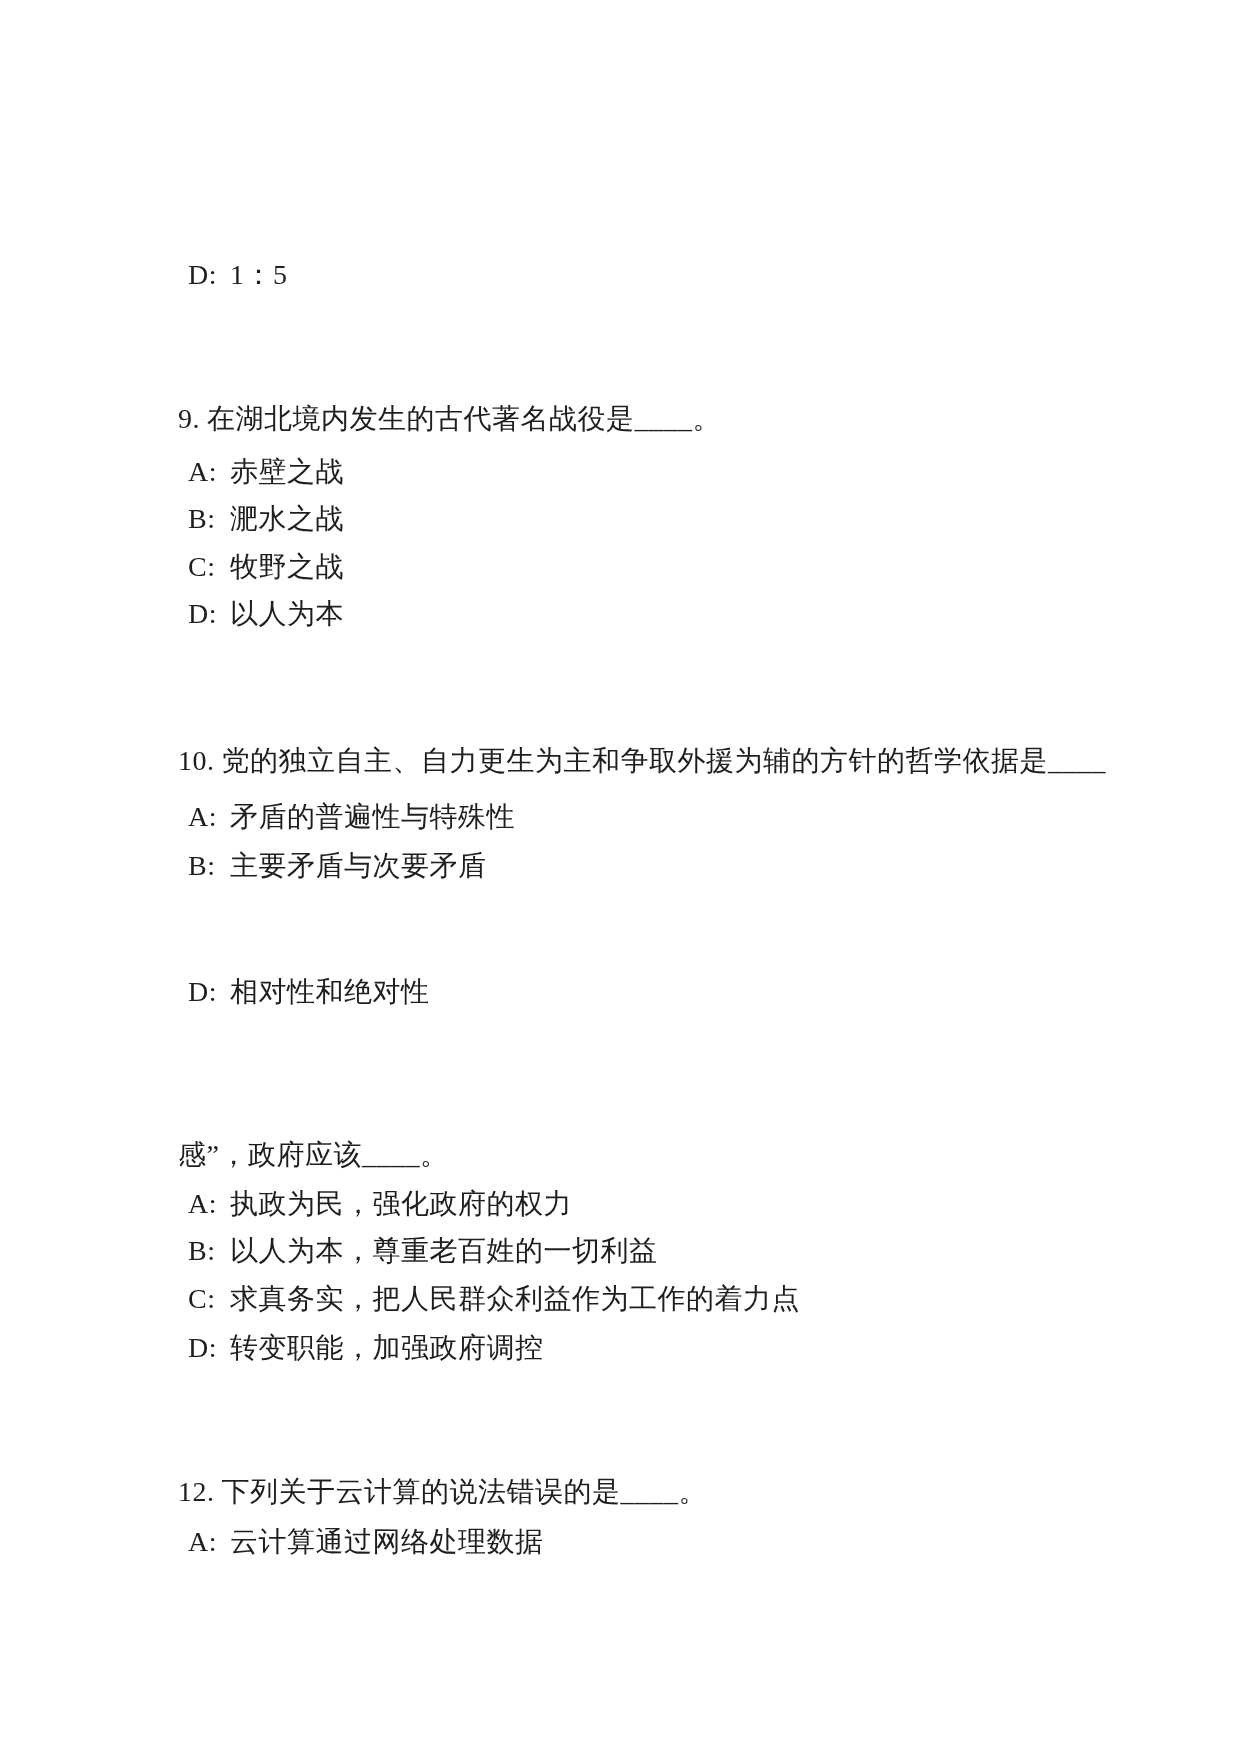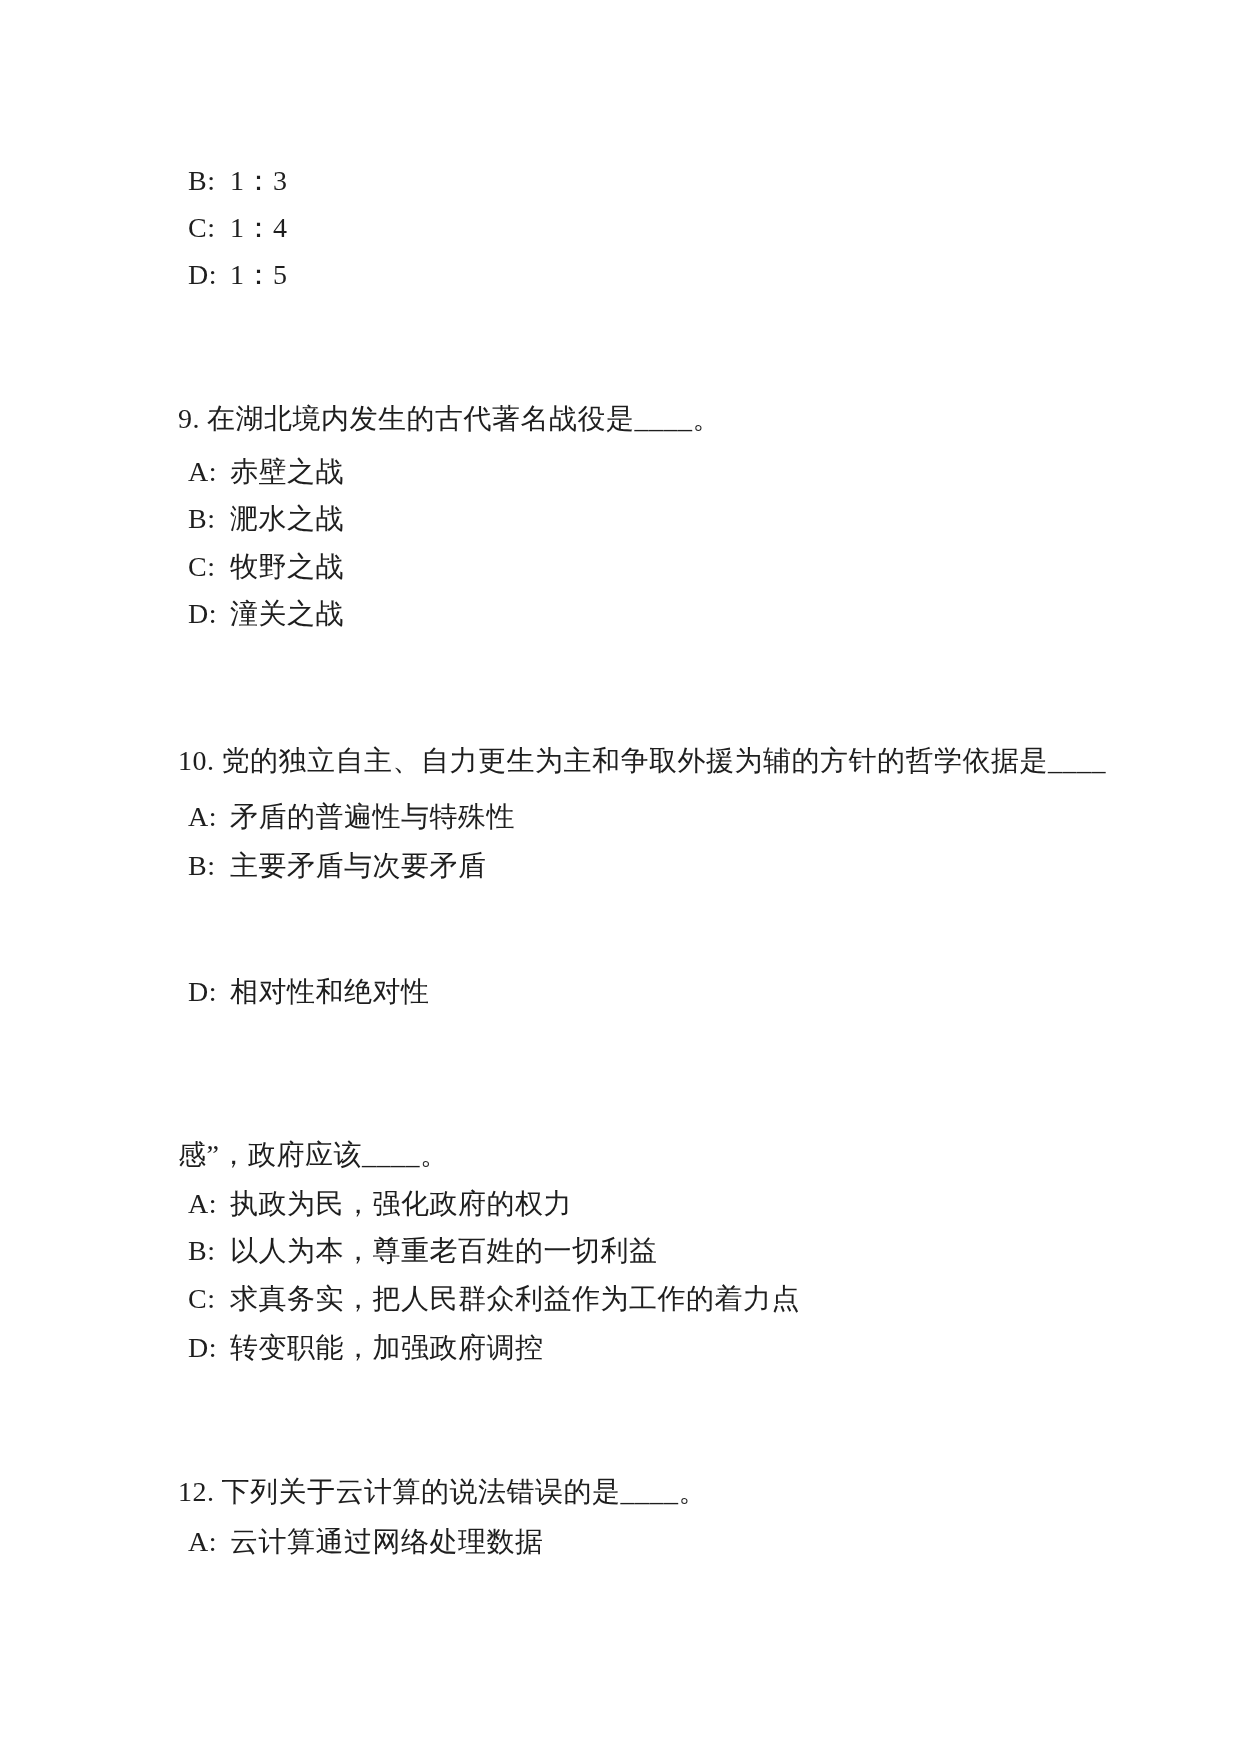--- a/index.html
+++ b/index.html
@@ -39,29 +39,27 @@
   .q-num {
     display: inline-block;
     margin-right: 7px;
   }
 </style>
 </head>
 <body>
 
 <div class="page">
 
-  <div class="line opt" style="top:163px"><span class="opt-label">B:</span><span>1：3</span></div>
-  <div class="line opt" style="top:210px"><span class="opt-label">C:</span><span>1：4</span></div>
   <div class="line opt" style="top:257px"><span class="opt-label">D:</span><span>1：5</span></div>
 
   <div class="line" style="top:401px"><span class="q-num">9.</span><span>在湖北境内发生的古代著名战役是____。</span></div>
   <div class="line opt" style="top:454px"><span class="opt-label">A:</span><span>赤壁之战</span></div>
   <div class="line opt" style="top:501px"><span class="opt-label">B:</span><span>淝水之战</span></div>
   <div class="line opt" style="top:549px"><span class="opt-label">C:</span><span>牧野之战</span></div>
-  <div class="line opt" style="top:596px"><span class="opt-label">D:</span><span>潼关之战</span></div>
+  <div class="line opt" style="top:596px"><span class="opt-label">D:</span><span>以人为本</span></div>
 
   <div class="line" style="top:743px"><span class="q-num">10.</span><span>党的独立自主、自力更生为主和争取外援为辅的方针的哲学依据是____</span></div>
   <div class="line opt" style="top:799px"><span class="opt-label">A:</span><span>矛盾的普遍性与特殊性</span></div>
   <div class="line opt" style="top:848px"><span class="opt-label">B:</span><span>主要矛盾与次要矛盾</span></div>
   <div class="line opt" style="top:974px"><span class="opt-label">D:</span><span>相对性和绝对性</span></div>
 
   <div class="line" style="top:1137px"><span>感”，政府应该____。</span></div>
   <div class="line opt" style="top:1233px"><span class="opt-label">B:</span><span>以人为本，尊重老百姓的一切利益</span></div>
   <div class="line opt" style="top:1186px"><span class="opt-label">A:</span><span>执政为民，强化政府的权力</span></div>
   <div class="line opt" style="top:1281px"><span class="opt-label">C:</span><span>求真务实，把人民群众利益作为工作的着力点</span></div>

